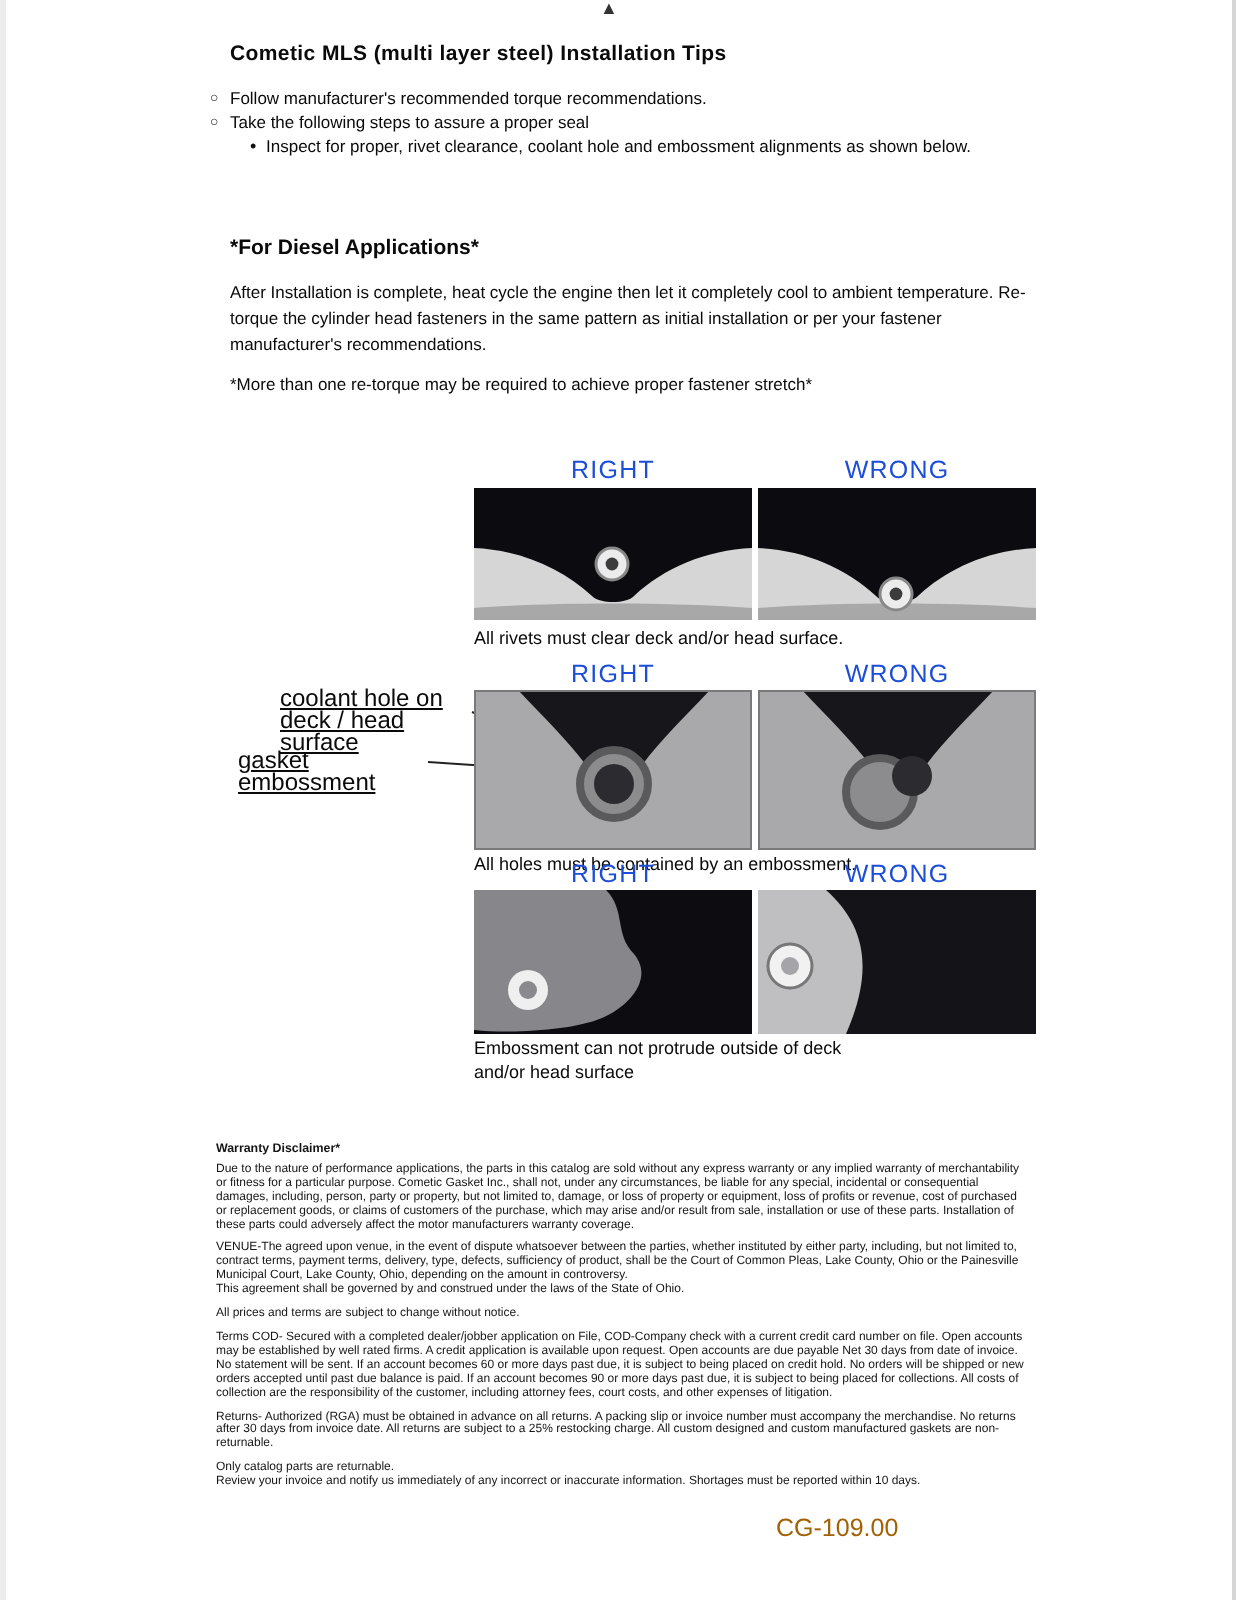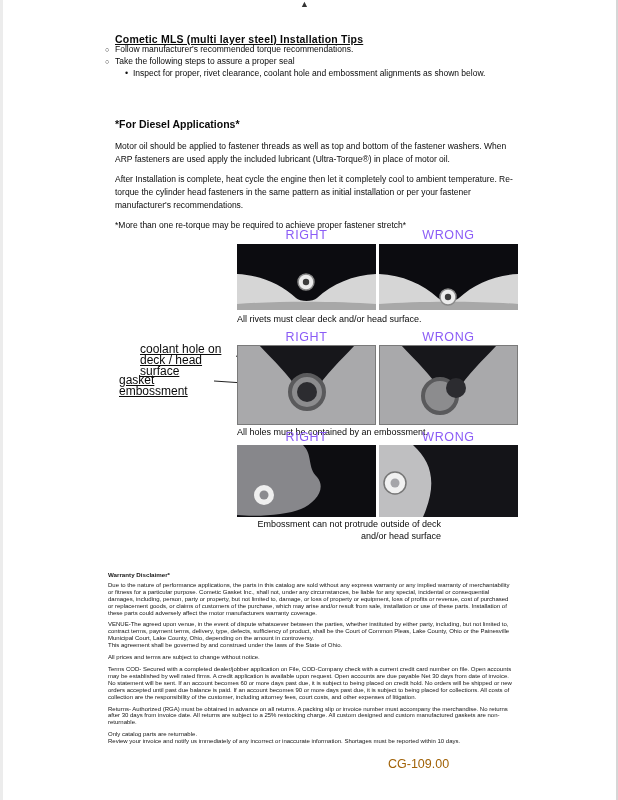--- a/index.html
+++ b/index.html
@@ -4,43 +4,43 @@
 <style>
   * { margin:0; padding:0; box-sizing:border-box; }
   body { background:#ffffff; font-family:"Liberation Sans", sans-serif; }
   .page {
     position:relative; width:618px; height:800px; background:#fff;
     color:#0a0a0a; overflow:hidden;
     box-shadow: inset 3px 0 0 #ececec, inset -2px 0 0 #d6d6d6;
   }
   .top-arrow { position:absolute; left:300px; top:-1px; font-size:9px; color:#333; }
   .title {
-    position:absolute; left:115px; top:33px;
-    font-size:10.5px; font-weight:bold; text-decoration:underline;
+    position:absolute; left:115px; top:21px;
+    font-size:10.5px; font-weight:bold; 
     letter-spacing:0.2px;
   }
   .tip-list { position:absolute; left:115px; top:43px; list-style:none; font-size:8.5px; line-height:12px; width:400px; }
   .tip { position:relative; }
   .tip::before { content:"○"; position:absolute; left:-10px; top:0.5px; font-size:7px; color:#222; }
   .sub-list { list-style:none; margin-left:18px; }
   .sub { position:relative; }
   .sub::before { content:"•"; position:absolute; left:-8px; top:0; font-size:9px; color:#111; }
 
   .diesel { position:absolute; left:115px; top:118px; width:398px; font-size:8.5px; line-height:13px; }
   .diesel h2 { font-size:10.5px; font-weight:bold; margin-bottom:9px; }
   .diesel p { margin-bottom:7px; }
 
   .dia-row { position:absolute; left:0; width:618px; }
-  .lbl { position:absolute; top:0; width:139px; text-align:center; font-size:12.5px; letter-spacing:0.6px; color:#8b5cf6; }
+  .lbl { position:absolute; top:0; width:139px; text-align:center; font-size:12.5px; letter-spacing:0.6px; color:#1d4ed8; }
   .lbl.pos-l { left:237px; } .lbl.pos-r { left:379px; }
   .panel { position:absolute; }
   .panel.pos-l { left:237px; } .panel.pos-r { left:379px; }
   .panel svg { display:block; }
   .caption { position:absolute; left:237px; font-size:9px; line-height:11.5px; width:272px; color:#0a0a0a; }
-  .caption.narrow { width:204px;text-align:right; }
+  .caption.narrow { width:204px; }
   .annot { position:absolute; font-size:12px; line-height:11px; color:#0a0a0a;text-decoration:underline; }
   .annot-lines { position:absolute; left:0; top:0; pointer-events:none; }
 
   .legal { position:absolute; left:108px; top:572px; width:406px; font-size:6px; line-height:6.9px; color:#151515; }
   .legal p { margin-bottom:5px; white-space:pre-line; }
   .legal .legal-head { font-weight:bold; margin-bottom:3px; font-size:6.2px; }
 
   .footer-code { position:absolute; left:388px; top:757px; font-size:12.5px; color:#a16207; }
 </style>
 </head>
@@ -56,21 +56,20 @@
     <li class="tip"><span>Follow manufacturer's recommended torque recommendations.</span></li>
     <li class="tip"><span>Take the following steps to assure a proper seal</span>
       <ul class="sub-list">
         <li class="sub"><span>Inspect for proper, rivet clearance, coolant hole and embossment alignments as shown below.</span></li>
       </ul>
     </li>
   </ul>
 
   <section class="diesel">
     <h2>*For Diesel Applications*</h2>
-    <p>Motor oil should be applied to fastener threads as well as top and bottom of the fastener washers. When ARP fasteners are used apply the included lubricant (Ultra-Torque®) in place of motor oil.</p>
     <p>After Installation is complete, heat cycle the engine then let it completely cool to ambient temperature. Re-torque the cylinder head fasteners in the same pattern as initial installation or per your fastener manufacturer's recommendations.</p>
     <p>*More than one re-torque may be required to achieve proper fastener stretch*</p>
   </section>
 
   <div class="dia-row" style="top:228px;height:102px;">
     <div class="lbl pos-l">RIGHT</div>
     <div class="lbl pos-r">WRONG</div>
     <div class="panel pos-l" style="top:16px;">
       <svg width="139" height="66" viewBox="0 0 139 66">
         <rect width="139" height="66" fill="#0c0c10"></rect>

